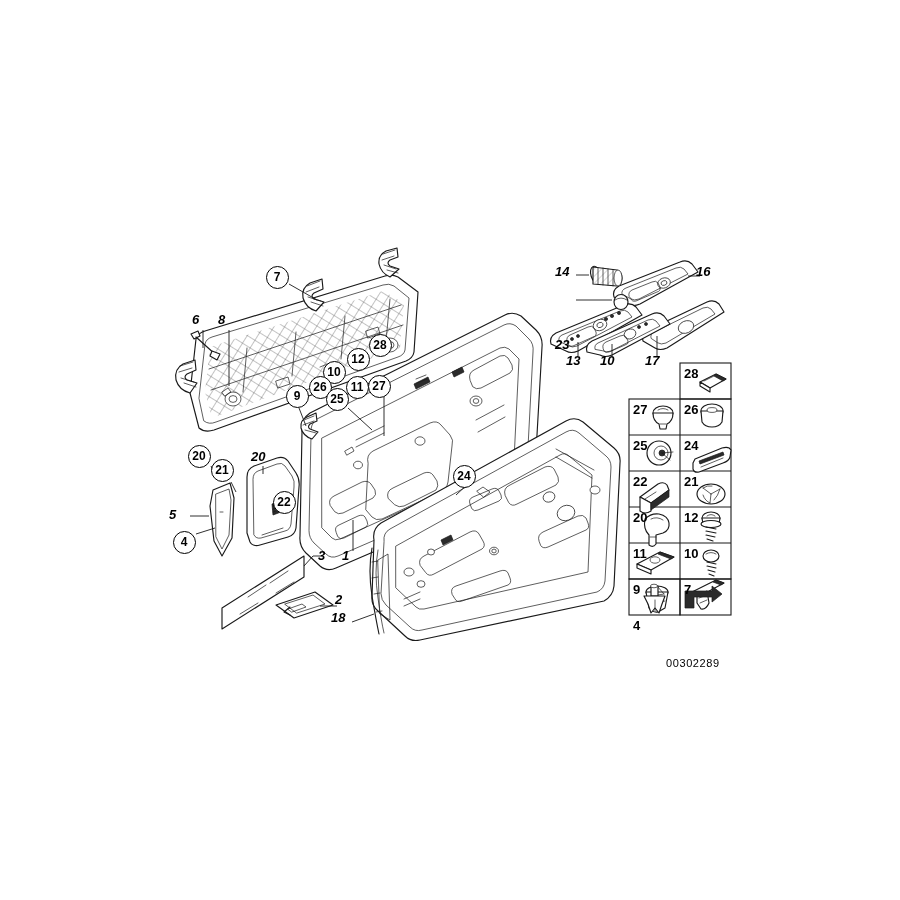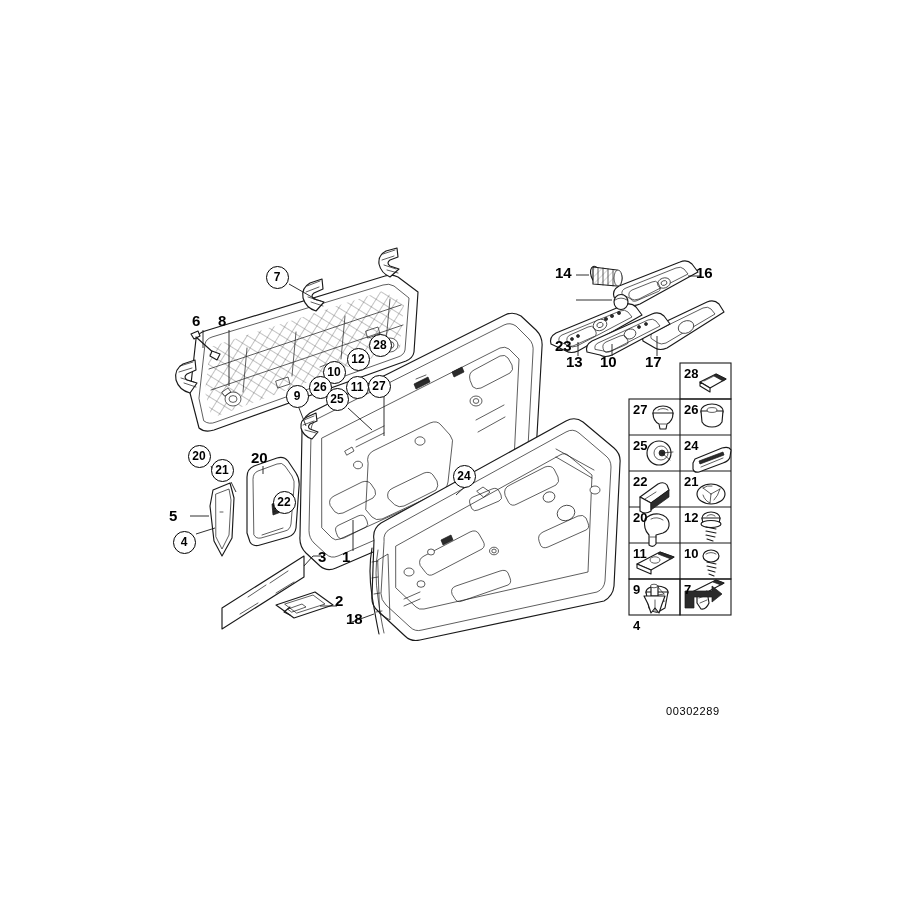--- a/index.html
+++ b/index.html
@@ -1,29 +1,29 @@
 <!DOCTYPE html>
 <html><head>
 <meta charset="utf-8">
 <style>
   html,body{margin:0;padding:0;background:#ffffff;}
   body{width:900px;height:900px;overflow:hidden;
        font-family:"Liberation Sans", sans-serif;}
   #stage{position:relative;width:900px;height:900px;background:#fff;}
   svg#diagram{position:absolute;left:0;top:0;width:900px;height:900px;display:block;}
   .lbl{position:absolute;font-family:"Liberation Sans",sans-serif;font-weight:bold;
-       font-size:15px;color:#000;line-height:1;white-space:nowrap;}
+       font-size:13px;color:#000;line-height:1;white-space:nowrap;font-style:italic;}
   .bub{position:absolute;width:23px;height:23px;border:1.6px solid #000;border-radius:50%;
        background:#fff;color:#000;font-size:12px;font-weight:bold;
        display:flex;align-items:center;justify-content:center;
        font-family:"Liberation Sans",sans-serif;box-sizing:border-box;}
   .cellnum{position:absolute;font-family:"Liberation Sans",sans-serif;font-weight:bold;
            font-size:13px;color:#000;}
   .diagid{position:absolute;font-family:"Liberation Sans",sans-serif;
-          font-size:11px;letter-spacing:.6px;color:#000;margin-top:48px;}
+          font-size:11px;letter-spacing:.6px;color:#000;}
 </style>
 </head>
 <body>
 
 <div id="stage">
 
 <svg id="diagram" viewBox="0 0 900 900">
   <defs>
     <style>
       .ln{fill:none;stroke:#1a1a1a;stroke-width:1.15;stroke-linejoin:round;stroke-linecap:round;}
@@ -412,21 +412,21 @@
     </div>
 
 <div id="leadlbls">
       <div class="lbl" style="left: 192px; top: 313px;">6</div>
       <div class="lbl" style="left: 218px; top: 313px;">8</div>
       <div class="lbl" style="left: 169px; top: 508px;">5</div>
       <div class="lbl" style="left: 251px; top: 450px;">20</div>
       <div class="lbl" style="left: 318px; top: 549px;">3</div>
       <div class="lbl" style="left: 342px; top: 549px;">1</div>
       <div class="lbl" style="left: 335px; top: 593px;">2</div>
-      <div class="lbl" style="left: 346px; top: 611px;">18</div>
+      <div class="lbl" style="left: 331px; top: 611px;">18</div>
       <div class="lbl" style="left: 555px; top: 265px;">14</div>
       <div class="lbl" style="left: 555px; top: 290px; margin-top: 48px;">23</div>
       <div class="lbl" style="left: 696px; top: 265px;">16</div>
       <div class="lbl" style="left: 566px; top: 354px;">13</div>
       <div class="lbl" style="left: 600px; top: 354px;">10</div>
       <div class="lbl" style="left: 645px; top: 354px;">17</div>
     </div>
 
 <div id="cellnums">
       <div class="cellnum" style="left: 684px; top: 366px;">28</div>

